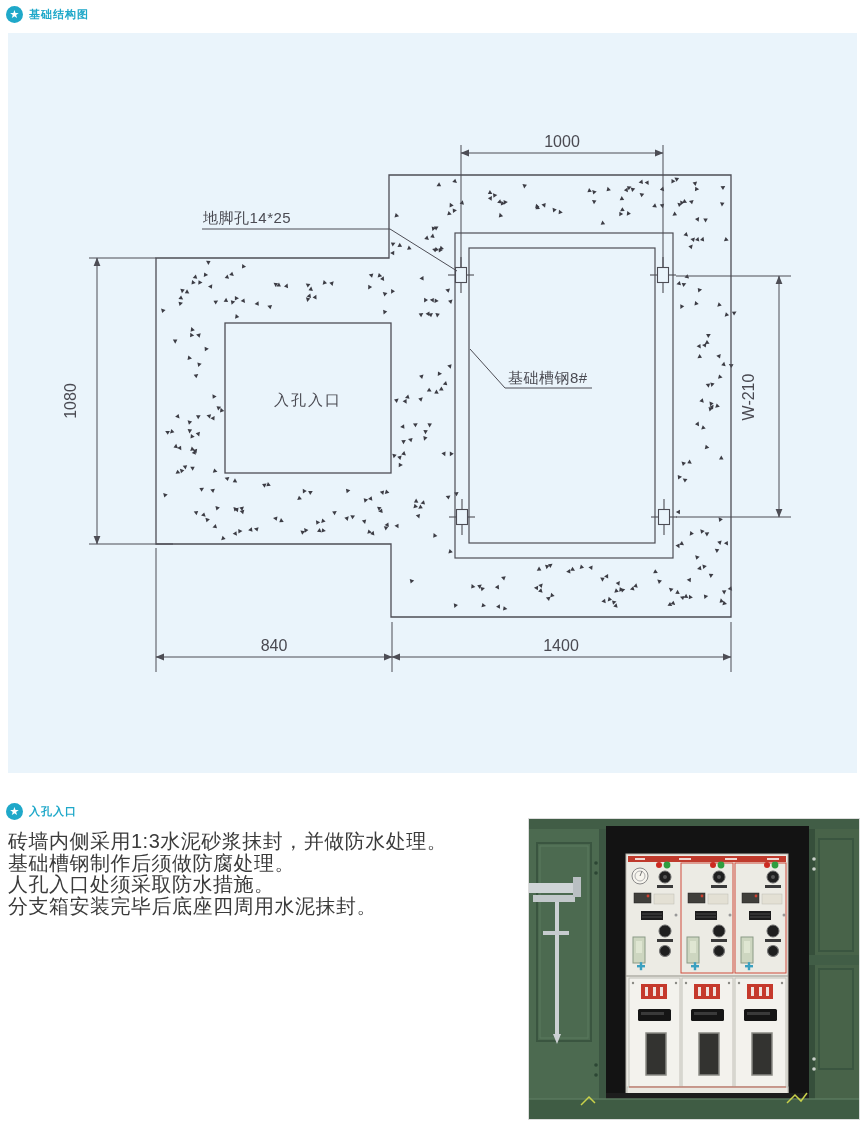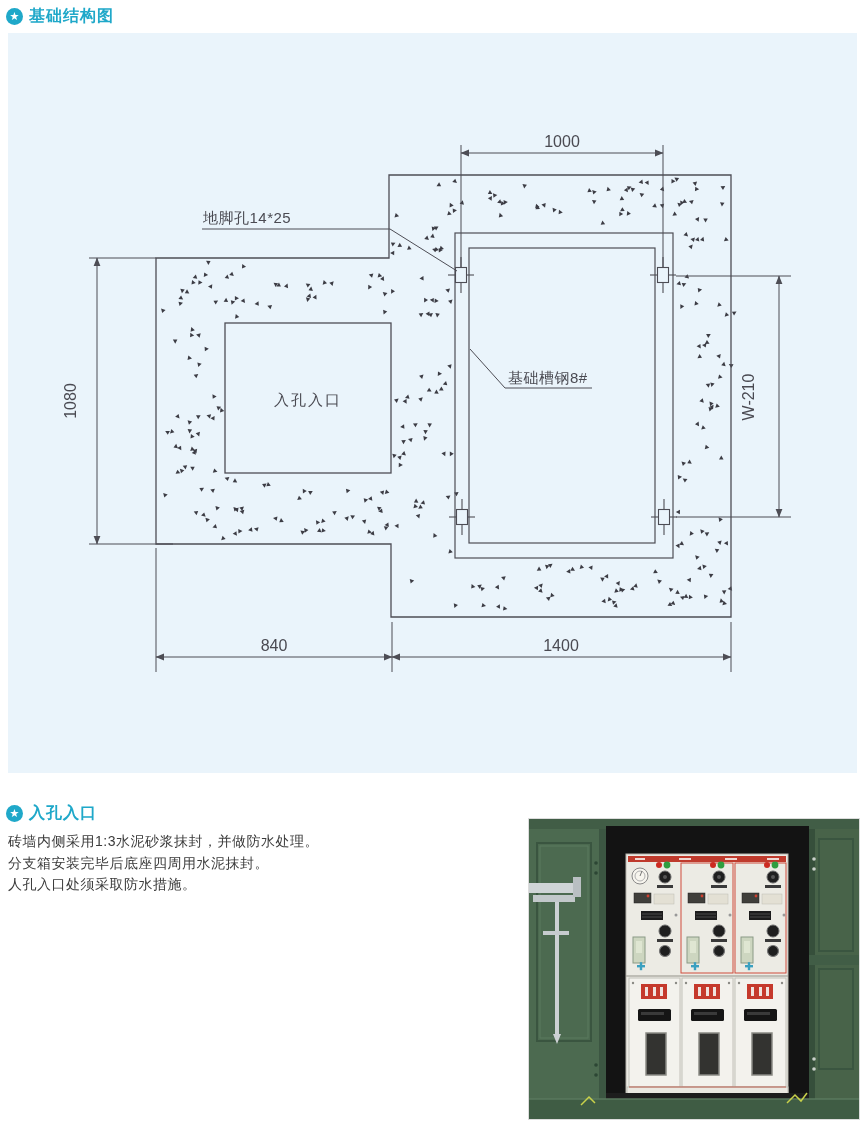--- a/index.html
+++ b/index.html
@@ -2,26 +2,26 @@
 <html><head>
 <meta charset="utf-8">
 <style>
   html,body{margin:0;padding:0;background:#ffffff;}
   body{width:867px;height:1129px;position:relative;overflow:hidden;
        font-family:"Liberation Sans","DejaVu Sans",sans-serif;}
   .sec-header{position:absolute;left:6px;display:flex;align-items:center;gap:6px;}
   .star-icon{width:17px;height:17px;border-radius:50%;background:#1fa8c9;color:#fff;
              display:inline-flex;align-items:center;justify-content:center;
              font-size:11px;line-height:1;}
-  .sec-title{color:#1fa8c9;font-size:16px;font-weight:600;letter-spacing:1px;}
+  .sec-title{color:#1fa8c9;font-size:11px;font-weight:600;letter-spacing:1px;}
   #hdr1{top:6px;}
   #hdr2{top:803px;}
   .panel{position:absolute;left:8px;top:33px;width:849px;height:740px;background:#eaf4fb;}
   .reqs{position:absolute;left:8px;top:831px;width:470px;}
-  .req-line{font-size:14px;line-height:21.5px;color:#3b3b3b;letter-spacing:0.5px;}
+  .req-line{font-size:20px;line-height:21.5px;color:#3b3b3b;letter-spacing:0.5px;}
   .photo{position:absolute;left:528px;top:818px;width:330px;height:300px;
          border:1px solid #dcdcdc;background:#fff;}
   svg text{fill:#4a4a52;}
   .dimtxt{font-size:16px;}
   .lbltxt{font-size:15px;letter-spacing:0.5px;}
   .mantxt{font-size:15px;letter-spacing:2px;}
 </style>
 </head>
 <body>
 
@@ -443,22 +443,23 @@
 </svg>
 </div>
 
 <div class="sec-header" id="hdr2">
   <span class="star-icon">★</span>
   <span class="sec-title">入孔入口</span>
 </div>
 
 <div class="reqs">
     <div class="req-line">砖墙内侧采用1:3水泥砂浆抹封，并做防水处理。</div>
+    <div class="req-line">基础槽钢制作后须做防腐处理。</div>
+    <div class="req-line">人孔入口处须采取防水措施。</div>
     <div class="req-line">分支箱安装完毕后底座四周用水泥抹封。</div>
-    <div class="req-line">人孔入口处须采取防水措施。</div>
   </div>
 
 <div class="photo">
 <svg width="330" height="300" viewBox="0 0 330 300" xmlns="http://www.w3.org/2000/svg" xmlns:xlink="http://www.w3.org/1999/xlink">
   <defs>
     <g id="swcol">
       <circle cx="30" cy="2" r="3" fill="#cc2b21"></circle>
           <circle cx="38" cy="2" r="3.4" fill="#2f9e3f"></circle>
       <circle cx="36" cy="14" r="6" fill="#1f1f1f" stroke="#6a6a6a" stroke-width="1"></circle>
       <circle cx="36" cy="14" r="2" fill="#555"></circle>

